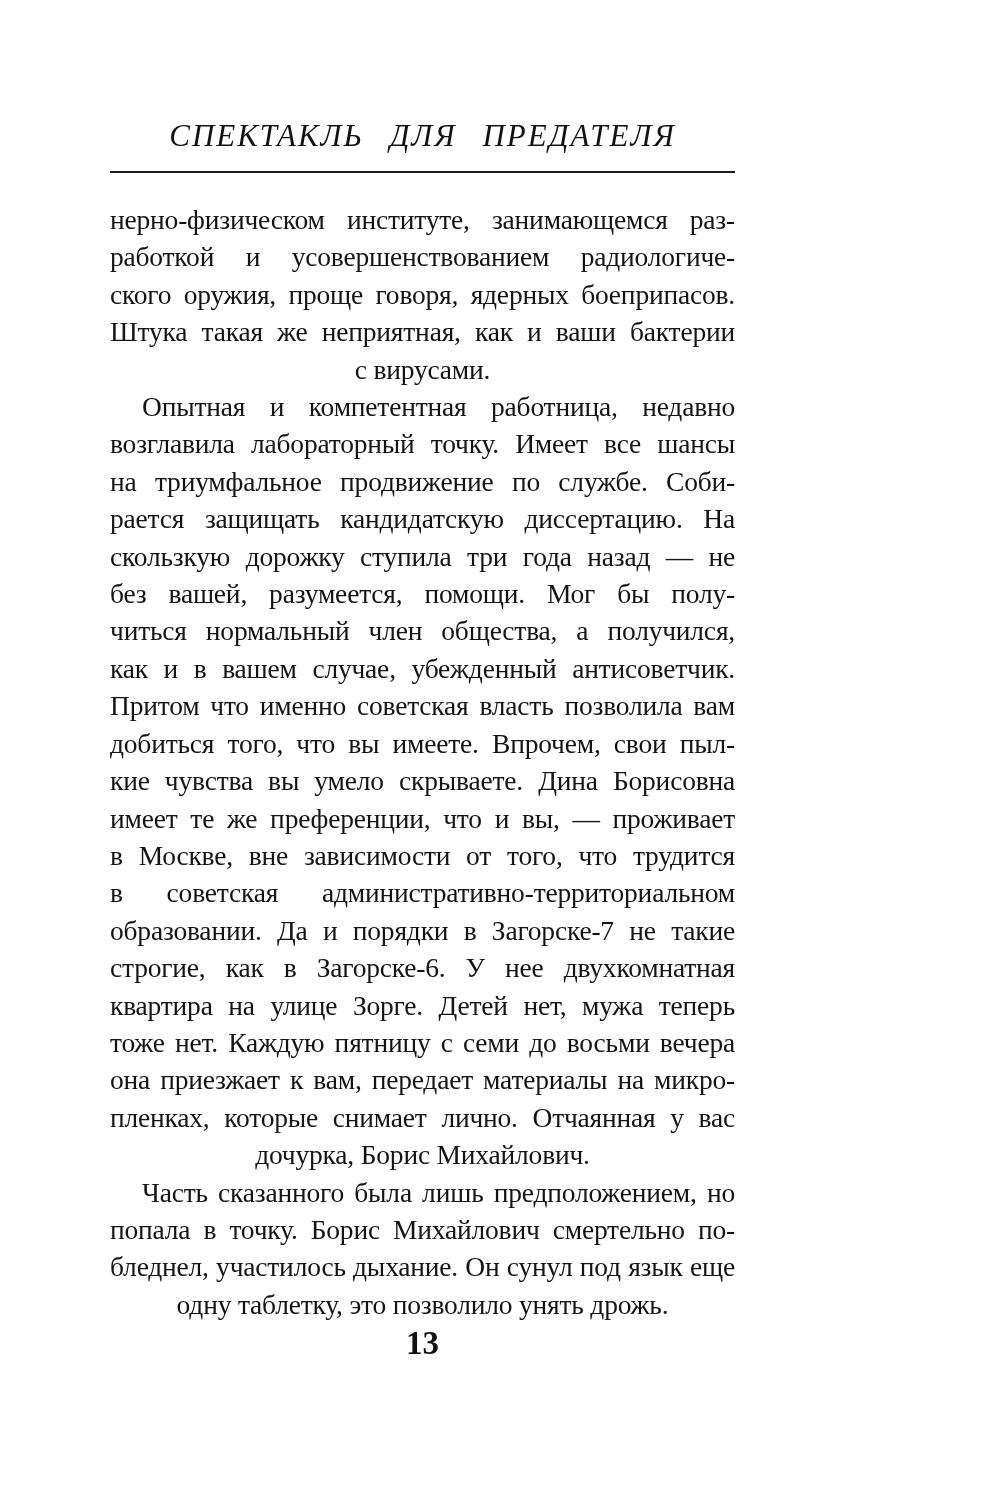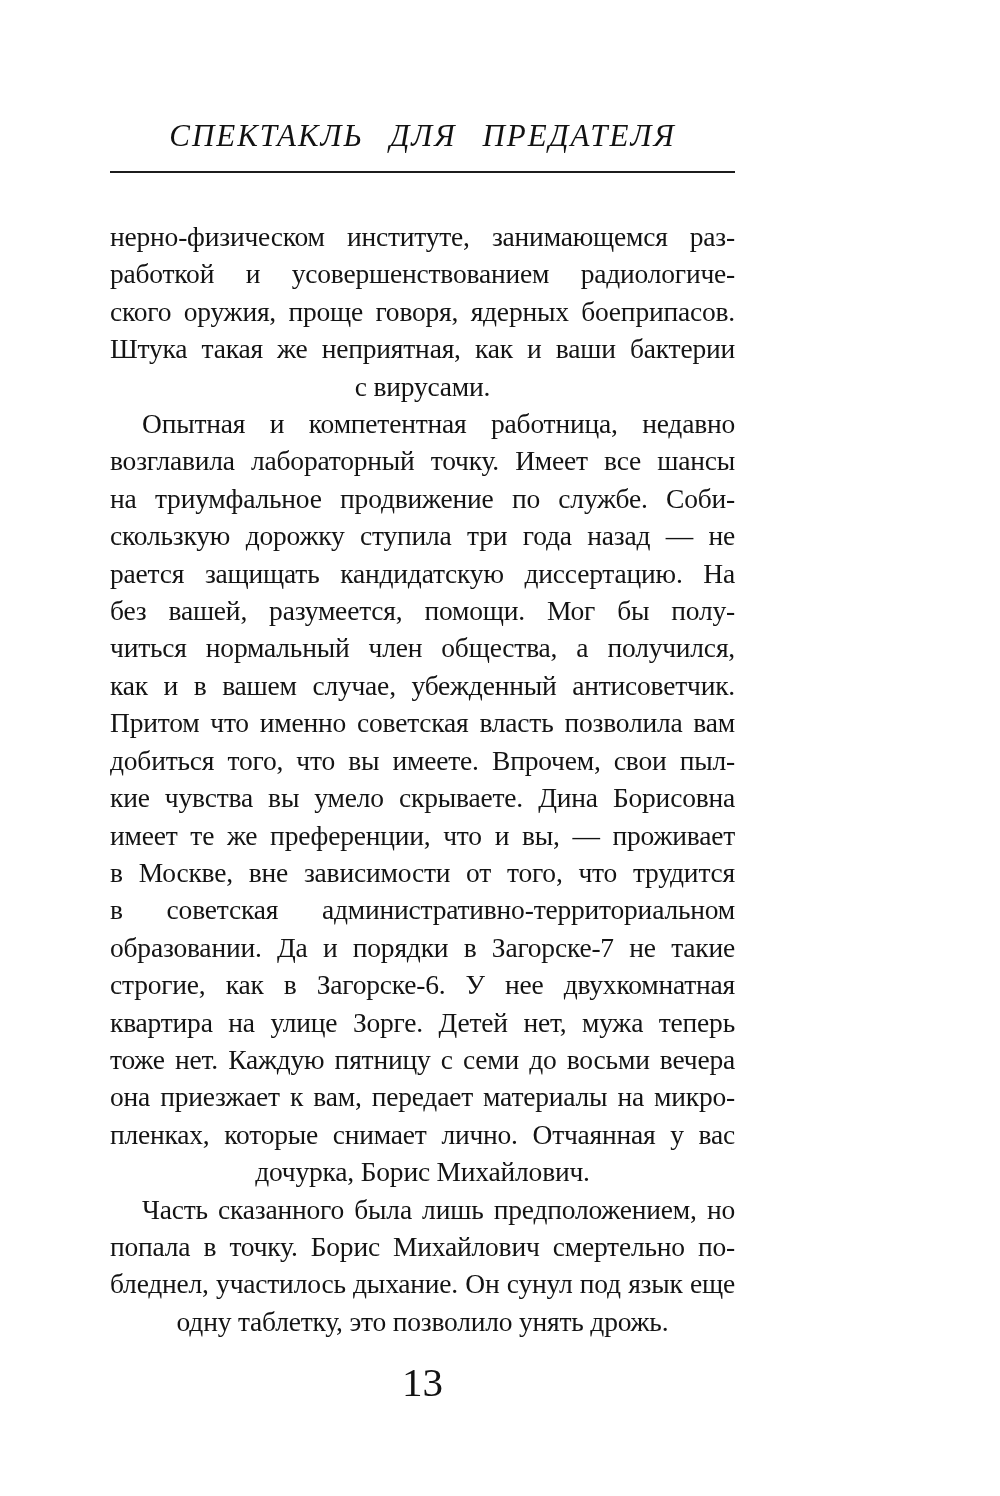--- a/index.html
+++ b/index.html
@@ -30,65 +30,64 @@
     color: #121212;
     white-space: nowrap;
   }
   .header-rule {
     border: none;
     border-top: 2px solid #1c1c1c;
     margin: 17px 0 0 0;
     width: 100%;
   }
   .page-body {
-    margin-top: 45px;
+    margin-top: 28px;
   }
   .line {
     font-size: 27.5px;
     line-height: 37.4px;
     letter-spacing: -0.2px;
     text-align: center;
     white-space: normal;
     color: #141414;
   }
   .line.just {
     text-align: justify;
     text-align-last: justify;
   }
   .line.indent {
     padding-left: 32px;
   }
   .page-number {
-    margin-top: 22px;
     text-align: center;
-    font-size: 41px;
+    font-size: 33px;
     line-height: 40px;
-    font-weight: normal;
+    font-weight: bold;
     color: #121212;
   }
 </style>
 </head>
 <body>
 
 <div class="page">
   <h1 class="running-title">СПЕКТАКЛЬ ДЛЯ ПРЕДАТЕЛЯ</h1>
 
   <hr class="header-rule">
 
   <div class="page-body">
       <div class="line just">нерно-физическом институте, занимающемся раз-</div>
       <div class="line just">работкой и усовершенствованием радиологиче-</div>
       <div class="line just">ского оружия, проще говоря, ядерных боеприпасов.</div>
       <div class="line just">Штука такая же неприятная, как и ваши бактерии</div>
       <div class="line">с вирусами.</div>
       <div class="line just indent">Опытная и компетентная работница, недавно</div>
       <div class="line just">возглавила лабораторный точку. Имеет все шансы</div>
       <div class="line just">на триумфальное продвижение по службе. Соби-</div>
+      <div class="line just">рается защищать кандидатскую диссертацию. На</div>
       <div class="line just">скользкую дорожку ступила три года назад — не</div>
-      <div class="line just">рается защищать кандидатскую диссертацию. На</div>
       <div class="line just">без вашей, разумеется, помощи. Мог бы полу-</div>
       <div class="line just">читься нормальный член общества, а получился,</div>
       <div class="line just">как и в вашем случае, убежденный антисоветчик.</div>
       <div class="line just">Притом что именно советская власть позволила вам</div>
       <div class="line just">добиться того, что вы имеете. Впрочем, свои пыл-</div>
       <div class="line just">кие чувства вы умело скрываете. Дина Борисовна</div>
       <div class="line just">имеет те же преференции, что и вы, — проживает</div>
       <div class="line just">в Москве, вне зависимости от того, что трудится</div>
       <div class="line just">в советская административно-территориальном</div>
       <div class="line just">образовании. Да и порядки в Загорске-7 не такие</div>

